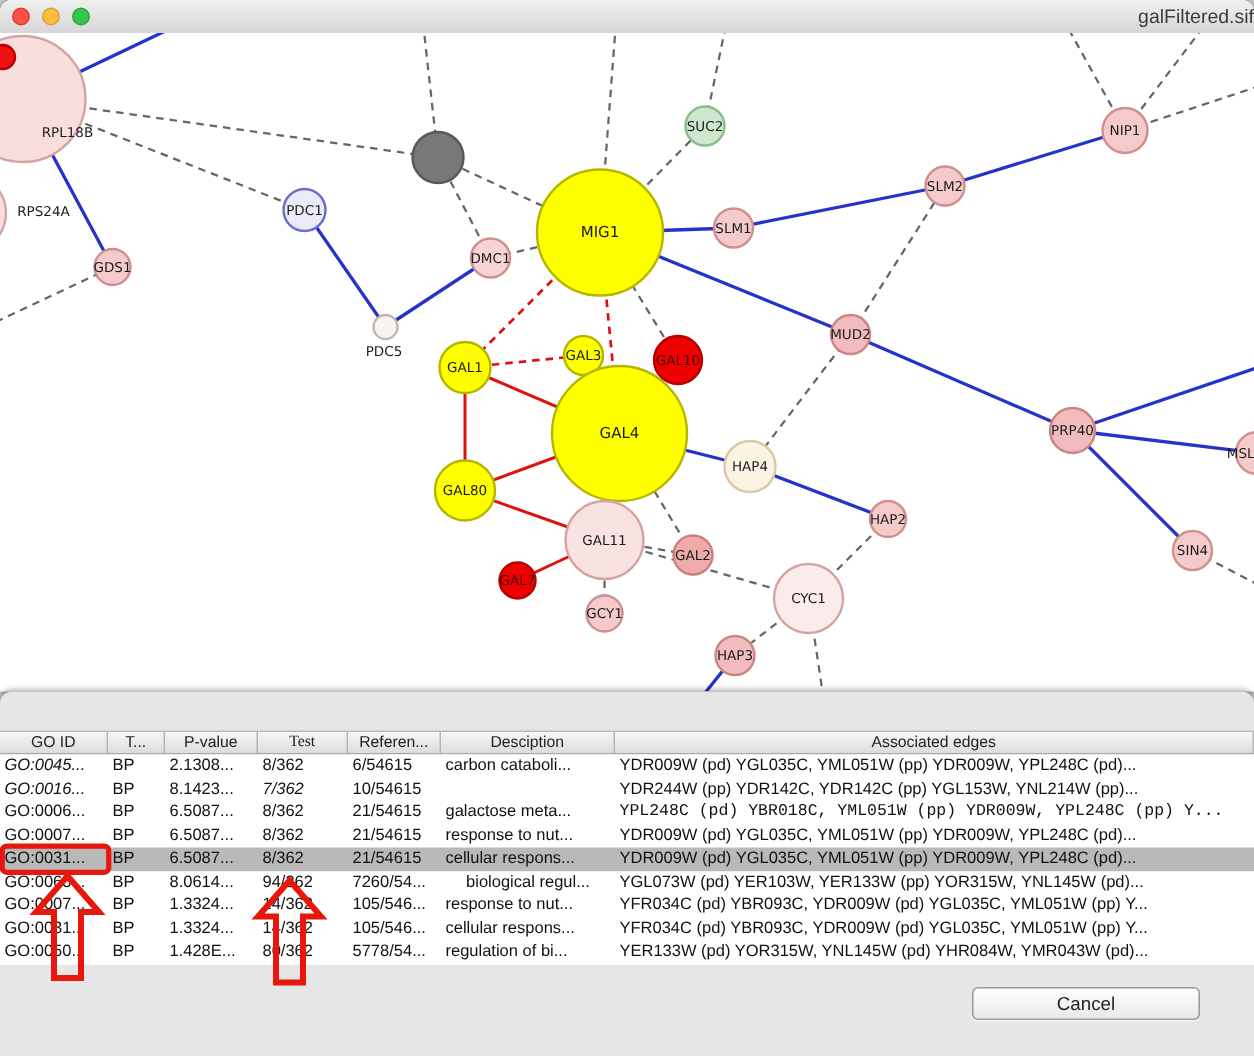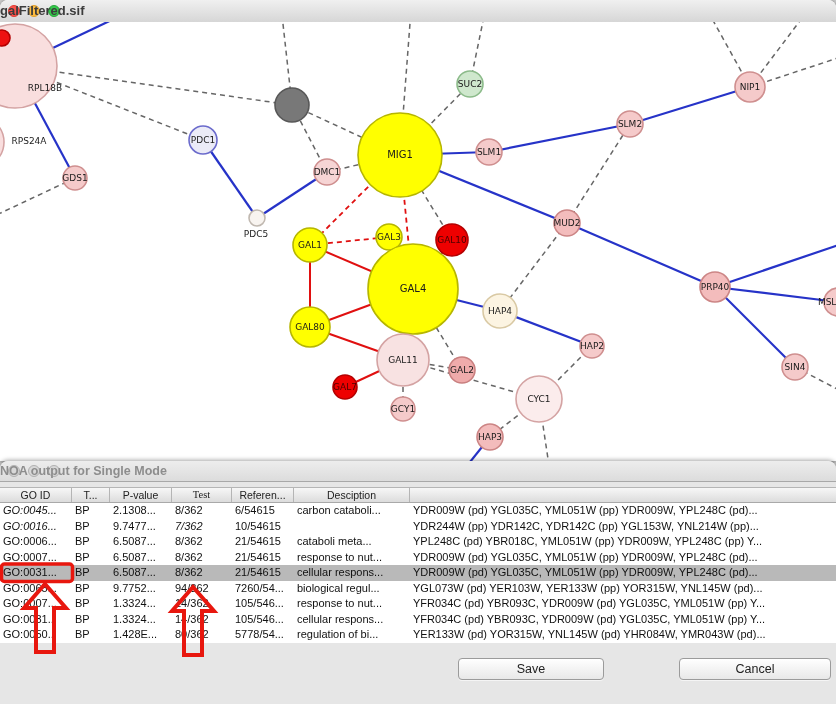--- a/index.html
+++ b/index.html
@@ -5,21 +5,21 @@
   html,body{margin:0;padding:0;}
   body{background:#cfcfcf;font-family:"Liberation Sans",sans-serif;-webkit-font-smoothing:antialiased;}
   .screen{position:relative;width:836px;height:704px;overflow:hidden;background:#cfcfcf;}
 
   
   .window{position:absolute;left:0;width:836px;overflow:hidden;}
   .net-window{top:0;height:461px;border-radius:8px 8px 0 0;background:#fff;box-shadow:0 0 4px rgba(0,0,0,.4);}
   .noa-window{top:461px;height:243px;border-radius:8px 8px 0 0;background:#e6e6e6;box-shadow:0 -1px 4px rgba(0,0,0,.35);}
 
   .titlebar{position:relative;height:22px;background:linear-gradient(#f0f0f0,#d6d6d6);border-bottom:1px solid #a8a8a8;}
-  .titlebar .title{position:absolute;left:0;right:0;top:0;text-align:left;font-size:13px;font-weight:700;color:#3c3c3c;line-height:22px;}
+  .titlebar .title{position:absolute;left:0;right:0;top:0;text-align:right;font-size:13px;font-weight:400;color:#3c3c3c;line-height:22px;}
   .noa-window .titlebar{height:20px;background:linear-gradient(#ededed,#dcdcdc);}
   .noa-window .titlebar .title{font-size:12.5px;line-height:20px;color:#8d8d8d;}
   .lights{position:absolute;left:8px;top:0;height:100%;display:flex;align-items:center;gap:8px;}
   .light{width:12px;height:12px;border-radius:50%;box-sizing:border-box;}
   .light.red{background:#fb5149;border:1px solid #dd3d33;}
   .light.yellow{background:#fdbc40;border:1px solid #dfa032;}
   .light.green{background:#34c84a;border:1px solid #2aa53c;}
   .light.gray{background:#d8d8d8;border:1px solid #b0b0b0;}
 
   
@@ -33,21 +33,21 @@
   .hcell{box-sizing:border-box;border-right:1px solid #b5b5b5;font-size:10.5px;color:#222;text-align:center;line-height:14px;white-space:nowrap;overflow:hidden;}
   .trow{display:flex;height:15.5px;background:#fff;}
   .trow.selected{background:#b9b9b9;}
   .tcell{box-sizing:border-box;padding:0 3px;font-size:11px;color:#111;line-height:15.5px;white-space:nowrap;overflow:hidden;}
 
   
   .mac-btn{position:absolute;top:197px;height:22px;border:1px solid #9b9b9b;border-radius:4px;
     background:linear-gradient(#ffffff,#e8e8e8);font-family:"Liberation Sans",sans-serif;font-size:12.5px;color:#222;
     box-shadow:0 1px 0 rgba(255,255,255,.6);}
   .save-btn{left:458px;width:146px;}
-  .cancel-btn{left:679px;width:152px;}
+  .cancel-btn{left:648px;width:152px;}
 
   
   .annotations{position:absolute;left:0;top:0;width:836px;height:243px;pointer-events:none;}
 </style>
 </head>
 <body>
 
 <div class="screen">
 
   <section class="window net-window">
@@ -167,65 +167,58 @@
           <text x="592" y="327" text-anchor="middle" font-size="9" fill="#1a1a1a">HAP2</text>
           <circle cx="539" cy="377" r="23" fill="#fbecec" stroke="#d4a3a3" stroke-width="1.6"></circle>
           <text x="539" y="380" text-anchor="middle" font-size="9" fill="#1a1a1a">CYC1</text>
           <circle cx="490" cy="415" r="13" fill="#f3bcbc" stroke="#cc8585" stroke-width="1.6"></circle>
           <text x="490" y="418" text-anchor="middle" font-size="9" fill="#1a1a1a">HAP3</text>
         </svg>
     </div>
   </section>
 
   <section class="window noa-window">
-    <div class="titlebar">
-      <div class="lights">
-        <span class="light gray"></span>
-        <span class="light gray"></span>
-        <span class="light gray"></span>
-      </div>
-      <div class="title">NOA output for Single Mode</div>
-    </div>
 
     <div class="table-wrap">
       <div class="thead" id="noa-head">
           <div class="hcell" style="width: 72px;">GO ID</div>
           <div class="hcell" style="width: 38px;">T...</div>
           <div class="hcell" style="width: 62px;">P-value</div>
           <div class="hcell" style="width: 60px; font-family: Liberation Serif, serif;">Test</div>
           <div class="hcell" style="width: 62px;">Referen...</div>
           <div class="hcell" style="width: 116px;">Desciption</div>
+          <div class="hcell" style="width: 426px;">Associated edges</div>
         </div>
       <div class="tbody" id="noa-body">
           <div class="trow">
             <div class="tcell" style="width: 72px; font-style: italic;">GO:0045...</div>
             <div class="tcell" style="width: 38px;">BP</div>
             <div class="tcell" style="width: 62px;">2.1308...</div>
             <div class="tcell" style="width: 60px;">8/362</div>
             <div class="tcell" style="width: 62px;">6/54615</div>
             <div class="tcell" style="width: 116px;">carbon cataboli...</div>
             <div class="tcell" style="width: 426px;">YDR009W (pd) YGL035C, YML051W (pp) YDR009W, YPL248C (pd)...</div>
           </div>
           <div class="trow">
             <div class="tcell" style="width: 72px; font-style: italic;">GO:0016...</div>
             <div class="tcell" style="width: 38px;">BP</div>
-            <div class="tcell" style="width: 62px;">9.7477...</div>
+            <div class="tcell" style="width: 62px;">8.1423...</div>
             <div class="tcell" style="width: 60px; font-style: italic;">7/362</div>
             <div class="tcell" style="width: 62px;">10/54615</div>
             <div class="tcell" style="width: 116px; margin-top: 23px;">protein import i...</div>
             <div class="tcell" style="width: 426px;">YDR244W (pp) YDR142C, YDR142C (pp) YGL153W, YNL214W (pp)...</div>
           </div>
           <div class="trow">
             <div class="tcell" style="width: 72px;">GO:0006...</div>
             <div class="tcell" style="width: 38px;">BP</div>
             <div class="tcell" style="width: 62px;">6.5087...</div>
             <div class="tcell" style="width: 60px;">8/362</div>
             <div class="tcell" style="width: 62px;">21/54615</div>
-            <div class="tcell" style="width: 116px;">cataboli meta...</div>
-            <div class="tcell" style="width: 426px;">YPL248C (pd) YBR018C, YML051W (pp) YDR009W, YPL248C (pp) Y...</div>
+            <div class="tcell" style="width: 116px;">galactose meta...</div>
+            <div class="tcell" style="width: 426px; font-family: Liberation Mono, monospace;">YPL248C (pd) YBR018C, YML051W (pp) YDR009W, YPL248C (pp) Y...</div>
           </div>
           <div class="trow">
             <div class="tcell" style="width: 72px;">GO:0007...</div>
             <div class="tcell" style="width: 38px;">BP</div>
             <div class="tcell" style="width: 62px;">6.5087...</div>
             <div class="tcell" style="width: 60px;">8/362</div>
             <div class="tcell" style="width: 62px;">21/54615</div>
             <div class="tcell" style="width: 116px;">response to nut...</div>
             <div class="tcell" style="width: 426px;">YDR009W (pd) YGL035C, YML051W (pp) YDR009W, YPL248C (pd)...</div>
           </div>
@@ -234,24 +227,24 @@
             <div class="tcell" style="width: 38px;">BP</div>
             <div class="tcell" style="width: 62px;">6.5087...</div>
             <div class="tcell" style="width: 60px;">8/362</div>
             <div class="tcell" style="width: 62px;">21/54615</div>
             <div class="tcell" style="width: 116px;">cellular respons...</div>
             <div class="tcell" style="width: 426px;">YDR009W (pd) YGL035C, YML051W (pp) YDR009W, YPL248C (pd)...</div>
           </div>
           <div class="trow">
             <div class="tcell" style="width: 72px;">GO:0065...</div>
             <div class="tcell" style="width: 38px;">BP</div>
-            <div class="tcell" style="width: 62px;">9.7752...</div>
+            <div class="tcell" style="width: 62px;">8.0614...</div>
             <div class="tcell" style="width: 60px;">94/362</div>
             <div class="tcell" style="width: 62px;">7260/54...</div>
-            <div class="tcell" style="width: 116px;">biological regul...</div>
+            <div class="tcell" style="width: 116px; text-align: center;">biological regul...</div>
             <div class="tcell" style="width: 426px;">YGL073W (pd) YER103W, YER133W (pp) YOR315W, YNL145W (pd)...</div>
           </div>
           <div class="trow">
             <div class="tcell" style="width: 72px;">GO:0007...</div>
             <div class="tcell" style="width: 38px;">BP</div>
             <div class="tcell" style="width: 62px;">1.3324...</div>
             <div class="tcell" style="width: 60px;">14/362</div>
             <div class="tcell" style="width: 62px;">105/546...</div>
             <div class="tcell" style="width: 116px;">response to nut...</div>
             <div class="tcell" style="width: 426px;">YFR034C (pd) YBR093C, YDR009W (pd) YGL035C, YML051W (pp) Y...</div>
@@ -270,21 +263,20 @@
             <div class="tcell" style="width: 38px;">BP</div>
             <div class="tcell" style="width: 62px;">1.428E...</div>
             <div class="tcell" style="width: 60px;">80/362</div>
             <div class="tcell" style="width: 62px;">5778/54...</div>
             <div class="tcell" style="width: 116px;">regulation of bi...</div>
             <div class="tcell" style="width: 426px;">YER133W (pd) YOR315W, YNL145W (pd) YHR084W, YMR043W (pd)...</div>
           </div>
         </div>
     </div>
 
-    <button class="mac-btn save-btn">Save</button>
     <button class="mac-btn cancel-btn">Cancel</button>
 
     <svg class="annotations" viewBox="0 0 836 243">
       <rect class="ann" x="1.5" y="103" width="71" height="17.5" rx="3" fill="none" stroke-width="3.5" stroke="#e8170e"></rect>
       <polygon class="ann" points="45,123 66,147 54,147 54,191 36,191 36,147 24,147" fill="none" stroke-width="4" stroke-linejoin="miter" stroke="#e8170e"></polygon>
       <polygon class="ann" points="193,126 214,150 202,150 202,194 184,194 184,150 172,150" fill="none" stroke-width="4" stroke-linejoin="miter" stroke="#e8170e"></polygon>
     </svg>
   </section>
 </div>
 

